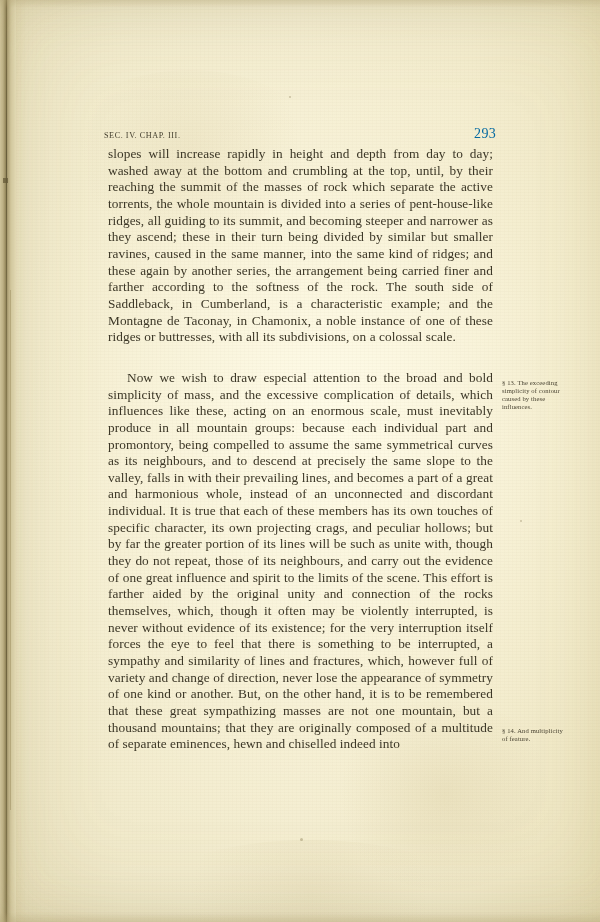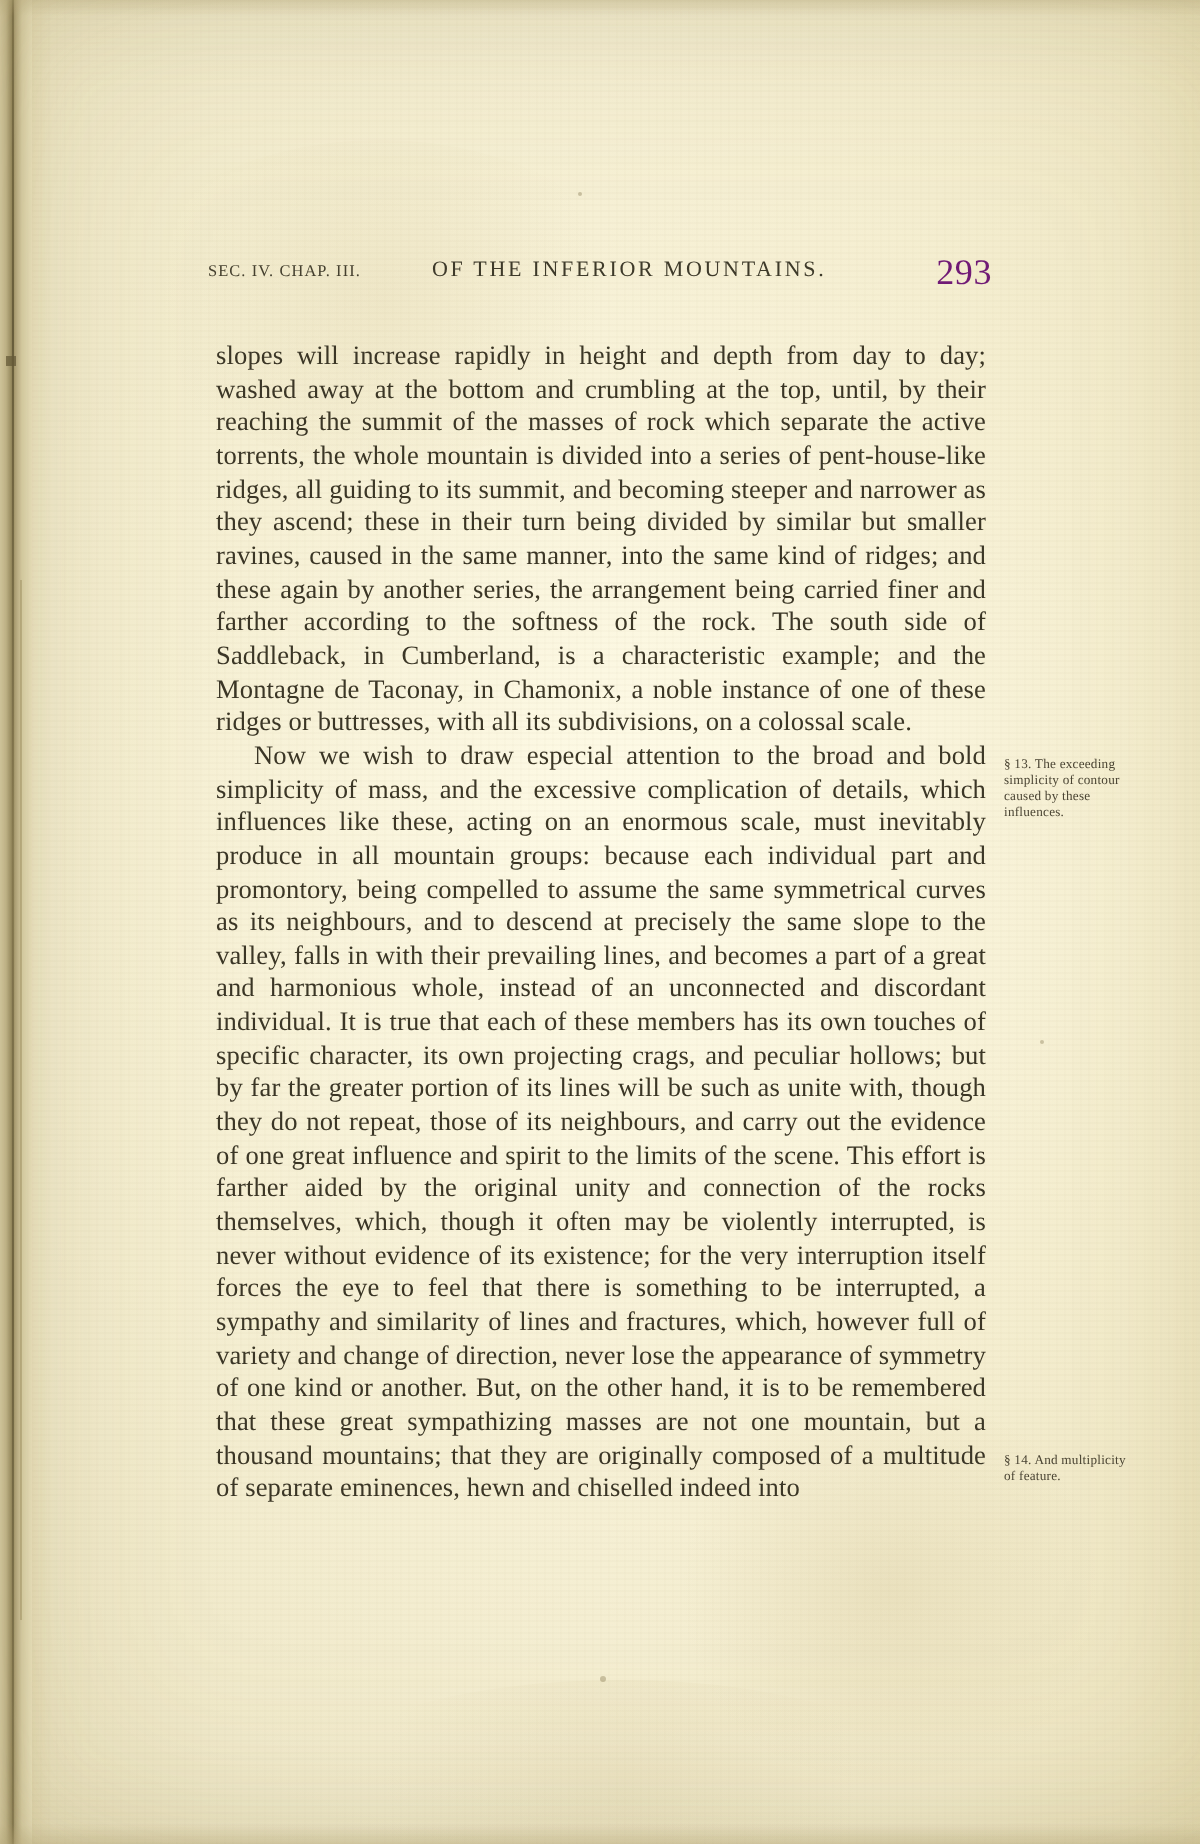--- a/index.html
+++ b/index.html
@@ -133,43 +133,44 @@
     left: 112px; top: 0px;
     font-size: 11px;
     letter-spacing: 1.35px;
     text-transform: uppercase;
     color: #3e3a2a;
     white-space: nowrap;
   }
   .runhead-folio {
     position: absolute;
     right: 0px; top: -3px;
-    font-size: 18px;
-    color: #701a75;
+    font-size: 14px;
+    color: #0369a1;
     letter-spacing: 0.3px;
   }
 
   
   .textblock {
     position: absolute;
     left: 108px;
-    top: 170px;
+    top: 146px;
     width: 385px;
   }
   .para {
     margin: 0;
     text-align: justify;
     text-justify: inter-word;
     font-size: 13.3px;
     line-height: 16.65px;
     color: #3b3626;
     letter-spacing: 0.06px;
   }
   .para + .para {
     text-indent: 19px;
+    margin-top: 24px;
   }
 
   
   .sidenote {
     position: absolute;
     left: 502px;
     width: 66px;
     font-size: 6.6px;
     line-height: 7.9px;
     color: #4a4433;
@@ -223,21 +224,20 @@
   <div class="stain-a"></div>
   <div class="stain-c"></div>
 
   <div class="gutter"></div>
   <div class="gutter-line"></div>
   <div class="gutter-line2"></div>
   <div class="gutter-nick"></div>
 
   <div class="runhead">
     <div class="runhead-sec">Sec. IV. Chap. III.</div>
-    <div class="runhead-title">Of the Inferior Mountains.</div>
     <div class="runhead-folio">293</div>
   </div>
 
   <div class="textblock">
     <p class="para">slopes will increase rapidly in height and depth from day to day; washed away at the bottom and crumbling at the top, until, by their reaching the summit of the masses of rock which separate the active torrents, the whole mountain is divided into a series of pent-house-like ridges, all guiding to its summit, and becoming steeper and narrower as they ascend; these in their turn being divided by similar but smaller ravines, caused in the same manner, into the same kind of ridges; and these again by another series, the arrangement being carried finer and farther according to the softness of the rock.   The south side of Saddleback, in Cumberland, is a characteristic example; and the Montagne de Taconay, in Chamonix, a noble instance of one of these ridges or buttresses, with all its subdivisions, on a colossal scale.</p>
     <p class="para">Now we wish to draw especial attention to the broad and bold simplicity of mass, and the excessive complication of details, which influences like these, acting on an enormous scale, must inevitably produce in all mountain groups: because each individual part and promontory, being compelled to assume the same symmetrical curves as its neighbours, and to descend at precisely the same slope to the valley, falls in with their prevailing lines, and becomes a part of a great and harmonious whole, instead of an unconnected and discordant individual.   It is true that each of these members has its own touches of specific character, its own projecting crags, and peculiar hollows; but by far the greater portion of its lines will be such as unite with, though they do not repeat, those of its neighbours, and carry out the evidence of one great influence and spirit to the limits of the scene.   This effort is farther aided by the original unity and connection of the rocks themselves, which, though it often may be violently interrupted, is never without evidence of its existence; for the very interruption itself forces the eye to feel that there is something to be interrupted, a sympathy and similarity of lines and fractures, which, however full of variety and change of direction, never lose the appearance of symmetry of one kind or another.   But, on the other hand, it is to be remembered that these great sympathizing masses are not one mountain, but a thousand mountains; that they are originally composed of a multitude of separate eminences, hewn and chiselled indeed into</p>
   </div>
 
   <div class="sidenote sidenote-1">§ 13. The exceeding simplicity of contour caused by these influences.</div>
 

